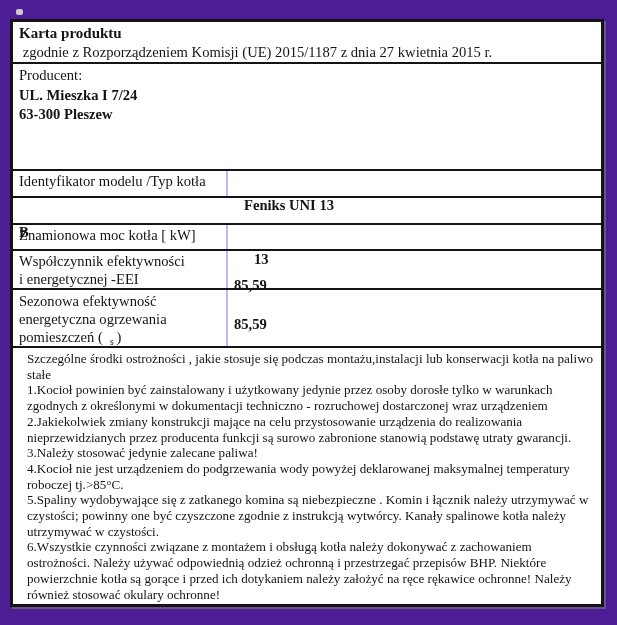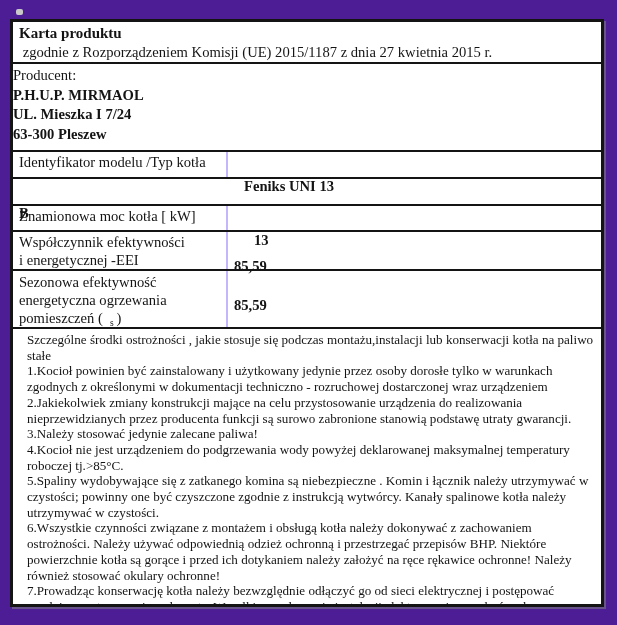--- a/index.html
+++ b/index.html
@@ -50,22 +50,22 @@
     font-size: 15px;
     line-height: 19px;
   }
   .card-subtitle {
     font-size: 14.6px;
     line-height: 19px;
     white-space: pre;
   }
   .producer-sec {
     border-top: 2px solid #141414;
-    height: 88px;
-    padding: 2px 0;
+    height: 107px;
+    padding: 2px 6px;
     font-size: 14.6px;
     line-height: 19.5px;
   }
   .producer-line { font-weight: bold; }
   .spec-row {
     border-top: 2px solid #141414;
     display: flex;
     align-items: stretch;
   }
   .spec-label {
@@ -119,21 +119,20 @@
 
   <div class="card">
 
     <div class="sec title-sec">
       <div class="card-title">Karta produktu</div>
       <div class="card-subtitle"> zgodnie z Rozporządzeniem Komisji (UE) 2015/1187 z dnia 27 kwietnia 2015 r.</div>
     </div>
 
     <div class="sec producer-sec">
       <div>Producent:</div>
-      <div class="producer-line">P.H.U.P. MIRMAOL</div>
       <div class="producer-line">UL. Mieszka I 7/24</div>
       <div class="producer-line">63-300 Pleszew</div>
     </div>
 
     <div class="spec-row row-1">
       <div class="spec-label">Identyfikator modelu /Typ kotła</div>
       <div class="spec-value">Feniks UNI 13</div>
     </div>
 
     <div class="spec-row row-2">

